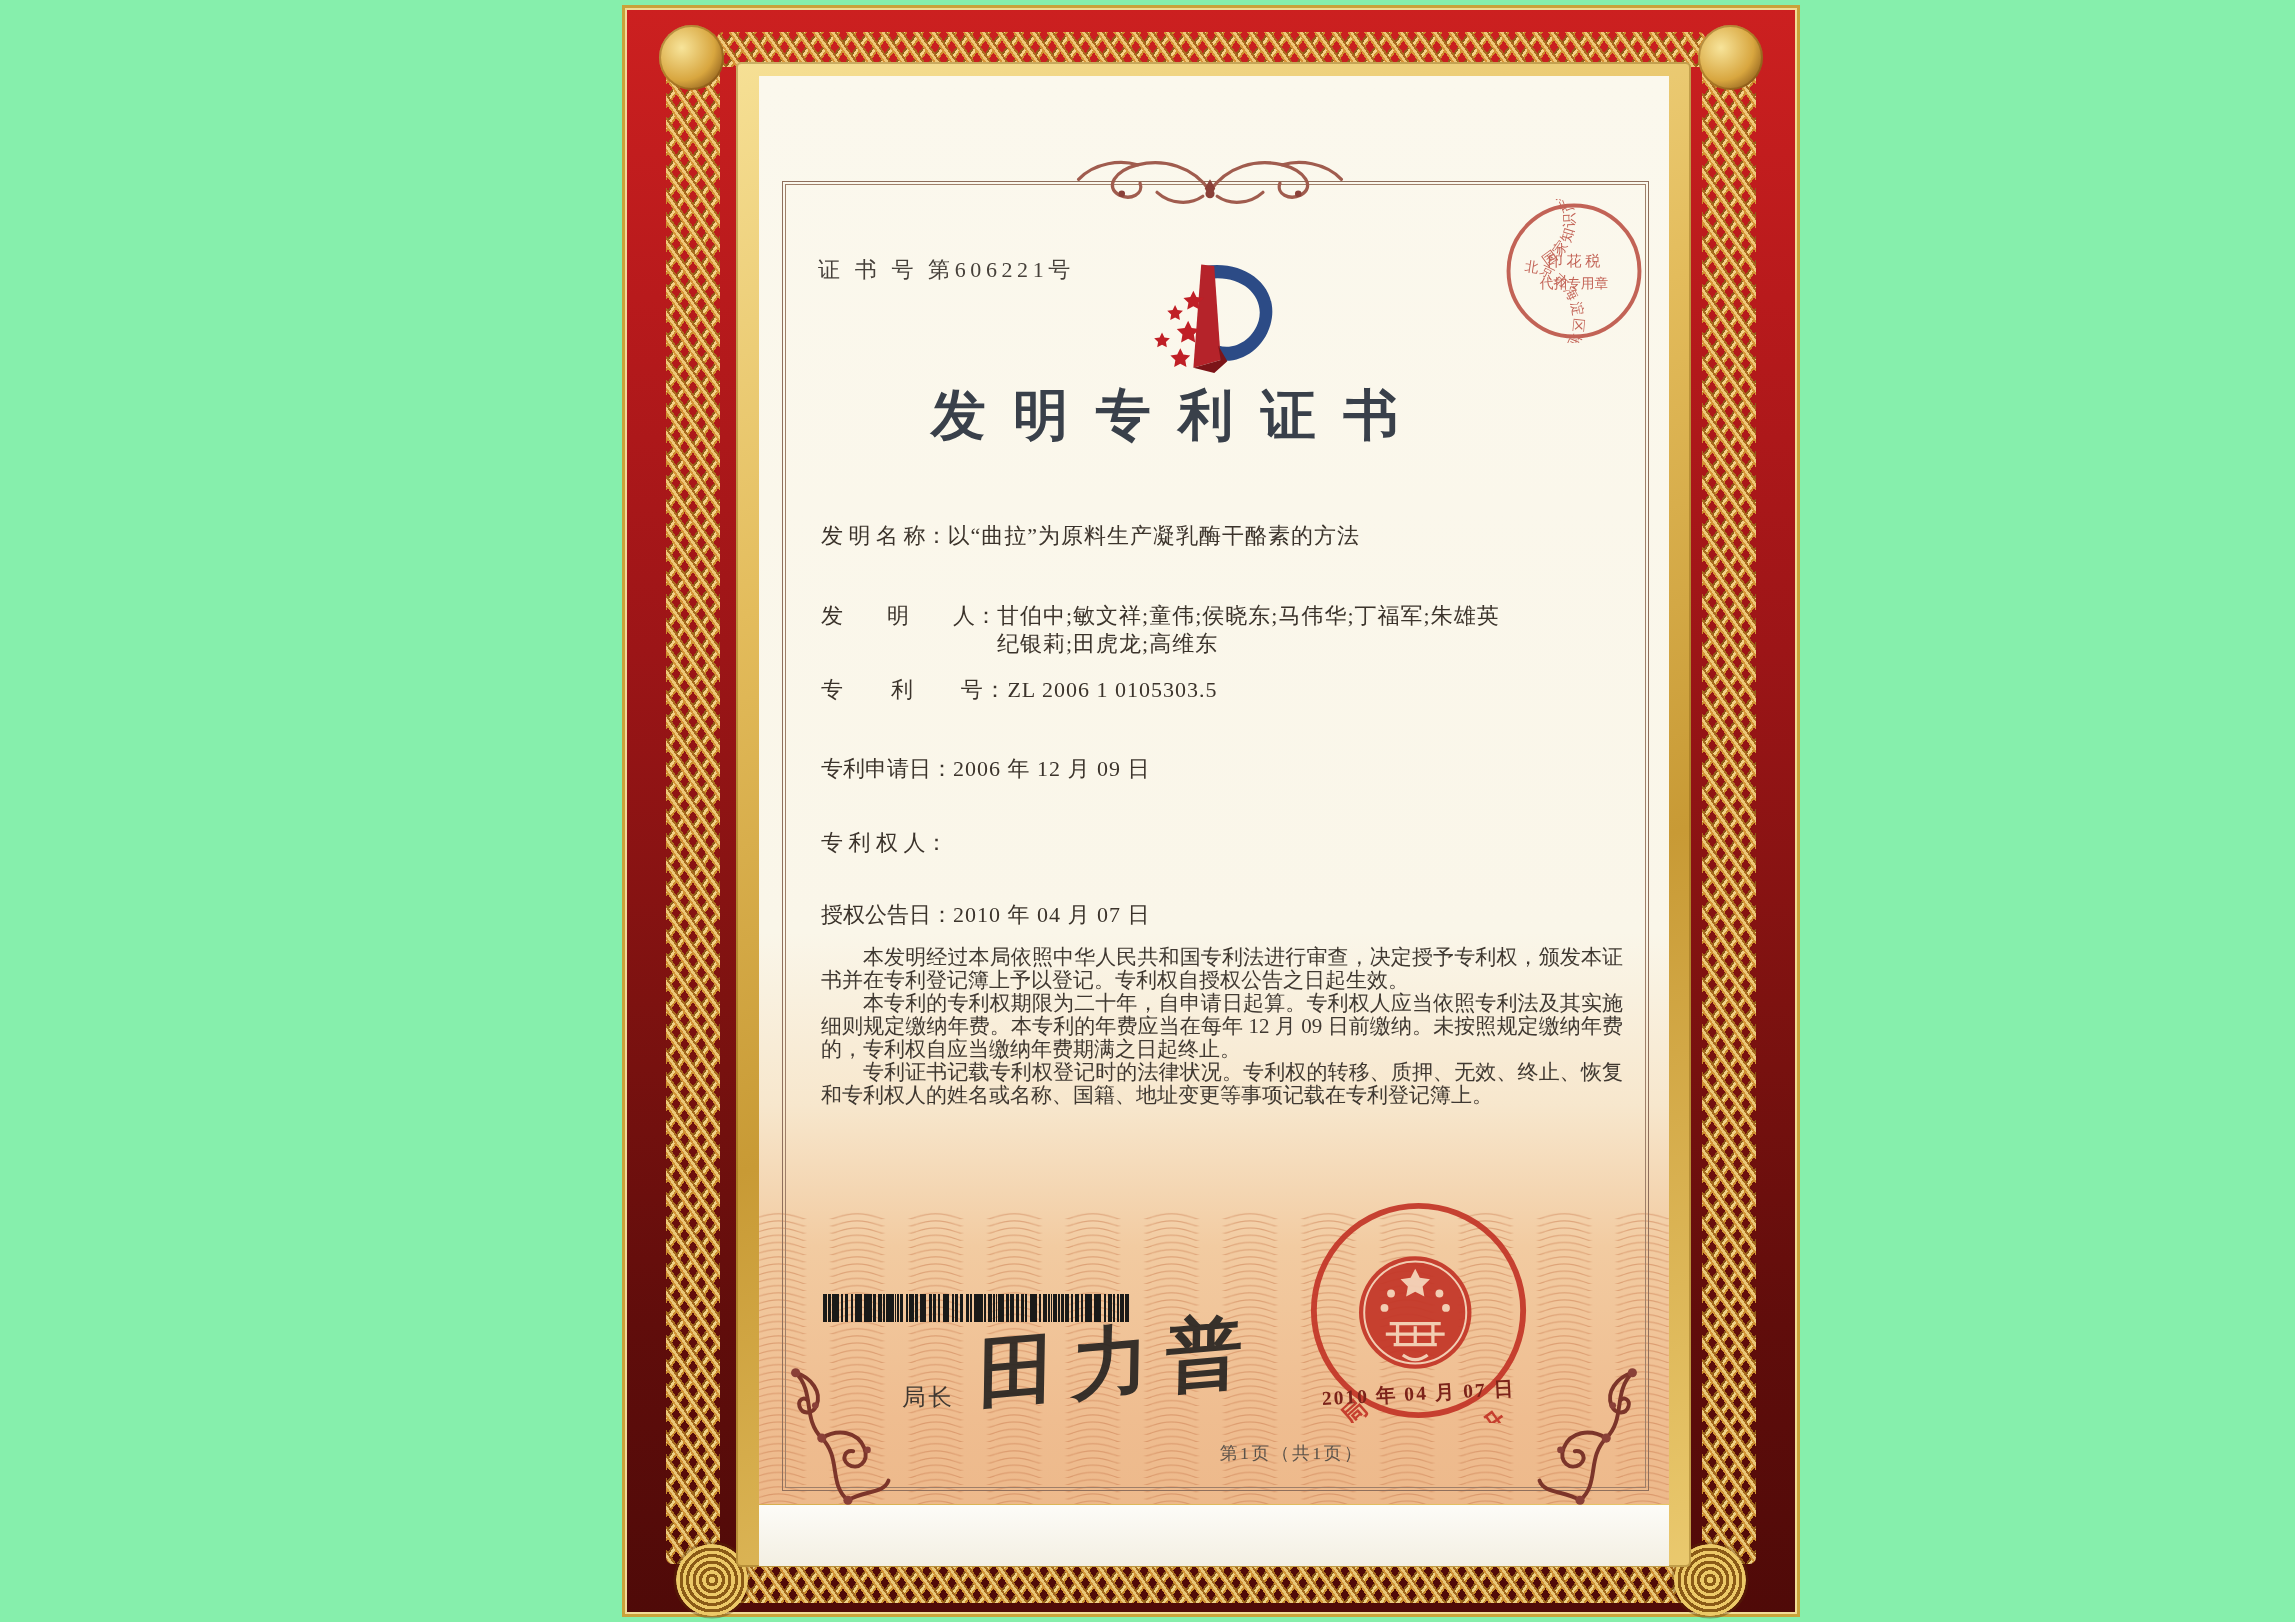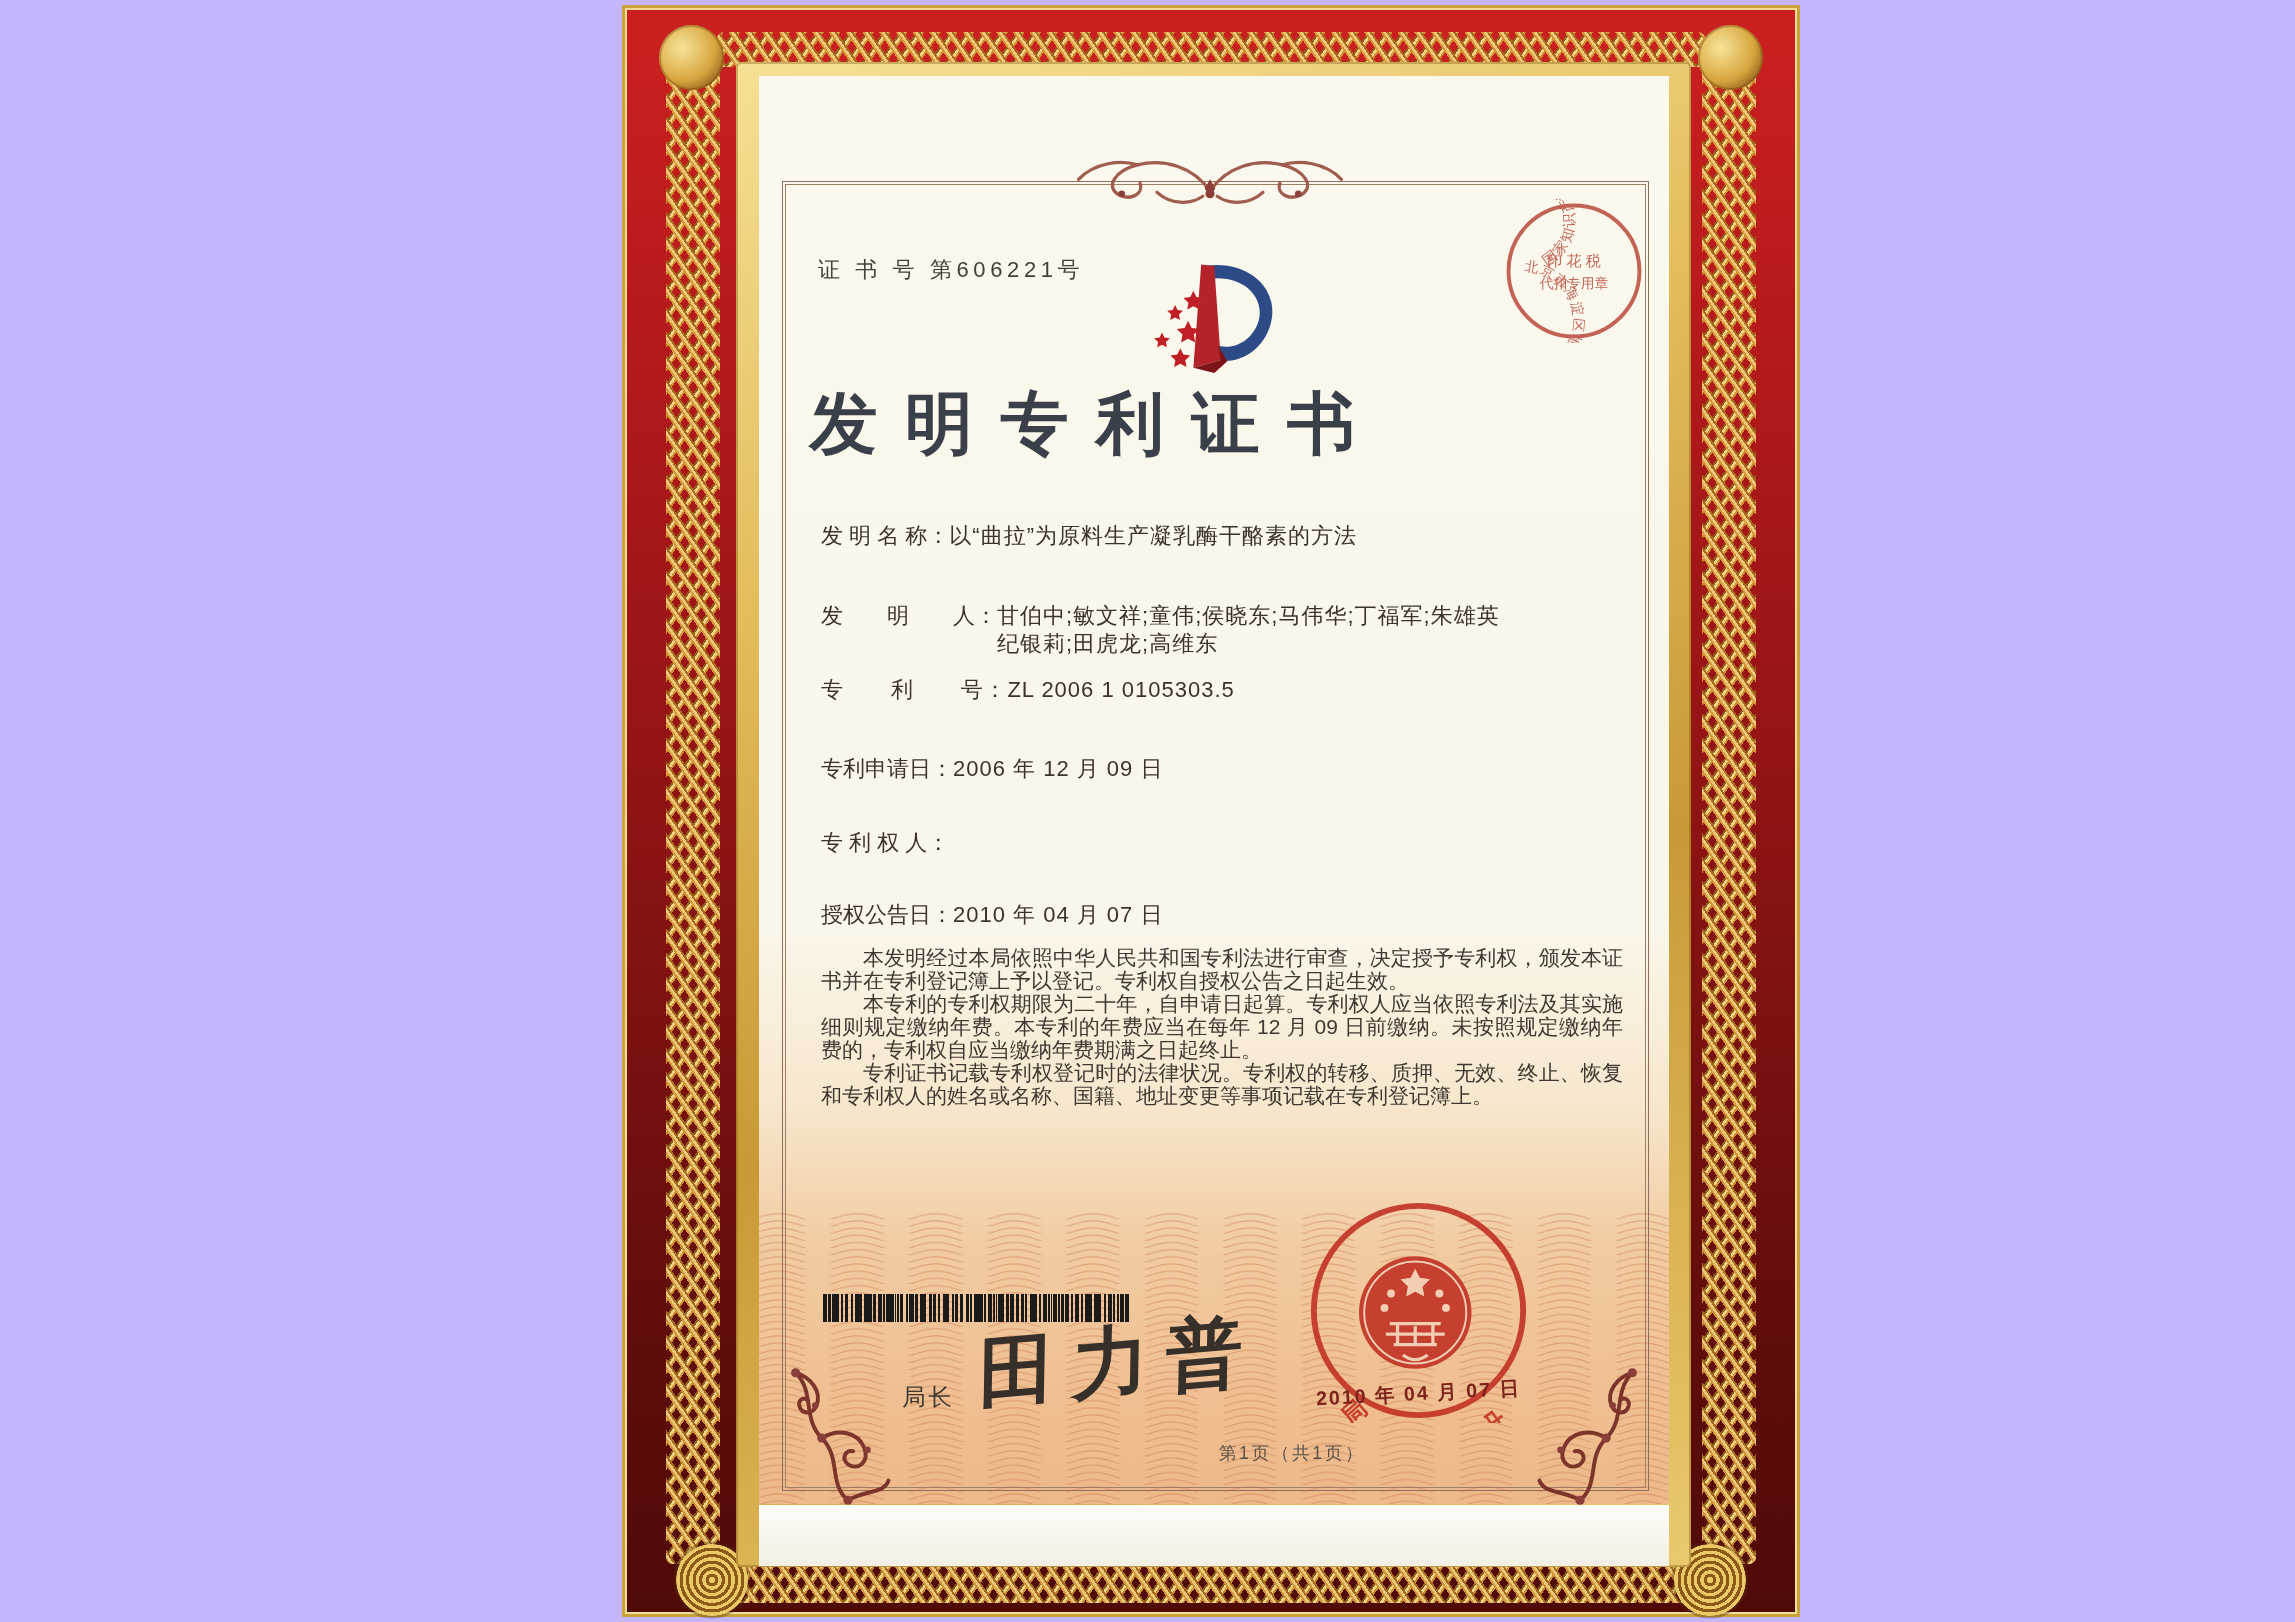--- a/index.html
+++ b/index.html
@@ -1,17 +1,17 @@
 <!DOCTYPE html>
 <html style="font-size:10.5px"><head>
 <meta charset="utf-8">
 <style>
   html,body{margin:0;padding:0;background:#fff;}
-  .stage{position:relative;width:2295px;height:1623px;background:#c4b5fd;overflow:hidden;
-         font-family:Liberation Sans, sans-serif;}
+  .stage{position:relative;width:2295px;height:1623px;background:#86efac;overflow:hidden;
+         font-family:Liberation Serif, serif;}
   .cert{position:absolute;left:622px;top:5.2px;width:1178px;height:1612px;
         border:3.3px solid #caa23a;box-sizing:border-box;
         background:linear-gradient(180deg,#cc2020 0%,#b81a1c 18%,#9c1517 40%,#7d1210 62%,#600d0b 82%,#4f0a08 100%);
         box-shadow:inset 0 0 0 2px #f2dc96;}
   
   .rope{position:absolute;
         background-image:
           repeating-linear-gradient(55deg,transparent 0 2px,#d99c3a 2px 3.9px,#f2d27e 3.9px 6.5px,#a96f1f 6.5px 8.5px,transparent 8.5px 13.7px),
           repeating-linear-gradient(-55deg,transparent 0 2px,#cf922f 2px 3.9px,#f6dc8c 3.9px 6.5px,#91601a 6.5px 8.5px,transparent 8.5px 13.7px);
         border-radius:6.5px;opacity:.95;}
@@ -38,22 +38,22 @@
   .paper{position:absolute;left:134px;top:68px;width:910px;height:1428px;
         background:linear-gradient(180deg,#fbf8ed 0%,#faf6e9 60%,#f7e7cd 72%,#f2cba1 82%,#efbd90 94%,#edb98b 100%);}
   .guilloche{position:absolute;left:134px;top:1204px;width:910px;height:292px;opacity:.5;}
   .pinstripe{position:absolute;left:157px;top:173px;width:867px;height:1310px;
         border:1.3px solid #8f6f5c;box-sizing:border-box;}
   .pinstripe:after{content:"";position:absolute;inset:2px;border:0.7px solid #9f7f68;}
 
   .cert-no{position:absolute;left:193px;top:247px;font-size:22px;letter-spacing:4.6px;color:#46403a;}
   .logo{position:absolute;left:491px;top:254px;width:190px;height:128px;}
   .tax-stamp{position:absolute;left:877px;top:191px;width:144px;height:144px;opacity:.85;}
-  .title{position:absolute;left:157px;top:376px;width:765px;text-align:left;
-        font-size:68px;font-weight:bold;color:#39404a;letter-spacing:27.5px;text-indent:27.5px;line-height:1.15;}
+  .title{position:absolute;left:157px;top:376px;width:765px;text-align:center;
+        font-size:55px;font-weight:bold;color:#39404a;letter-spacing:27.5px;text-indent:27.5px;line-height:1.15;}
   .fields{position:absolute;left:196px;top:0;width:818px;}
   .frow{position:absolute;left:0;display:flex;align-items:flex-start;font-size:22px;color:#3b332b;line-height:27.5px;}
   .frow .lab{white-space:pre;flex:0 0 auto;}
   .frow .vals{letter-spacing:1px;}
   .r0{top:514px;} .r1{top:594px;} .r2{top:668px;letter-spacing:1.3px;} .r3{top:747px;}
   .r4{top:821px;gap:20px;} .r5{top:893px;}
   .body-text{position:absolute;left:196px;top:938px;width:802px;font-size:21px;line-height:23px;
         color:#3f3831;text-align:justify;}
   .body-text p{margin:0;text-indent:2em;}
   .barcode{position:absolute;left:198px;top:1286px;width:306px;height:27.5px;

